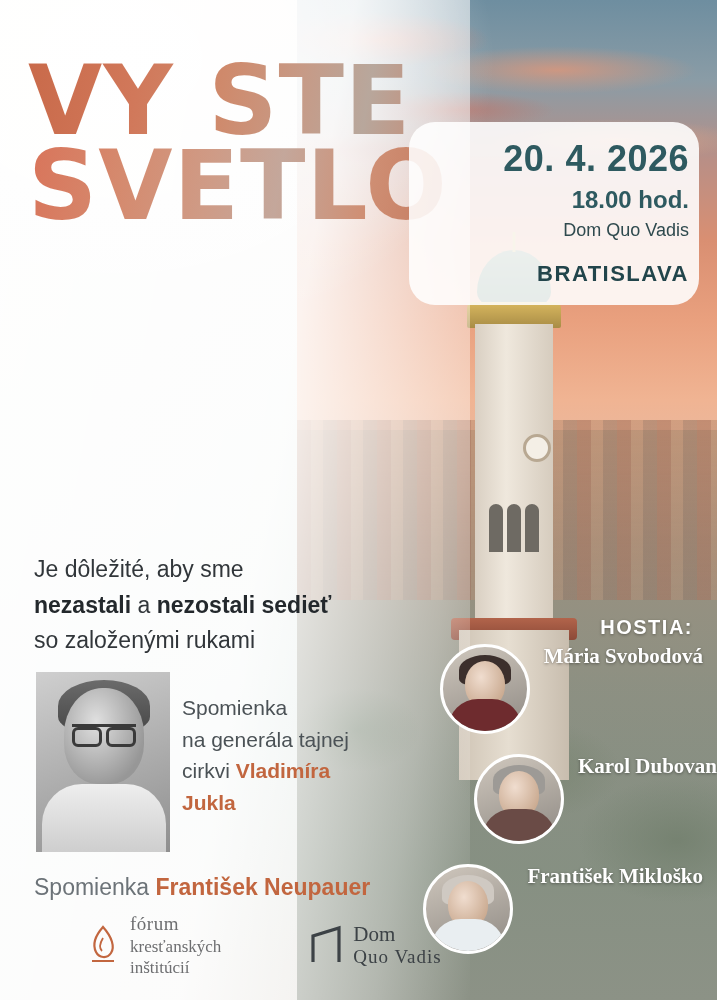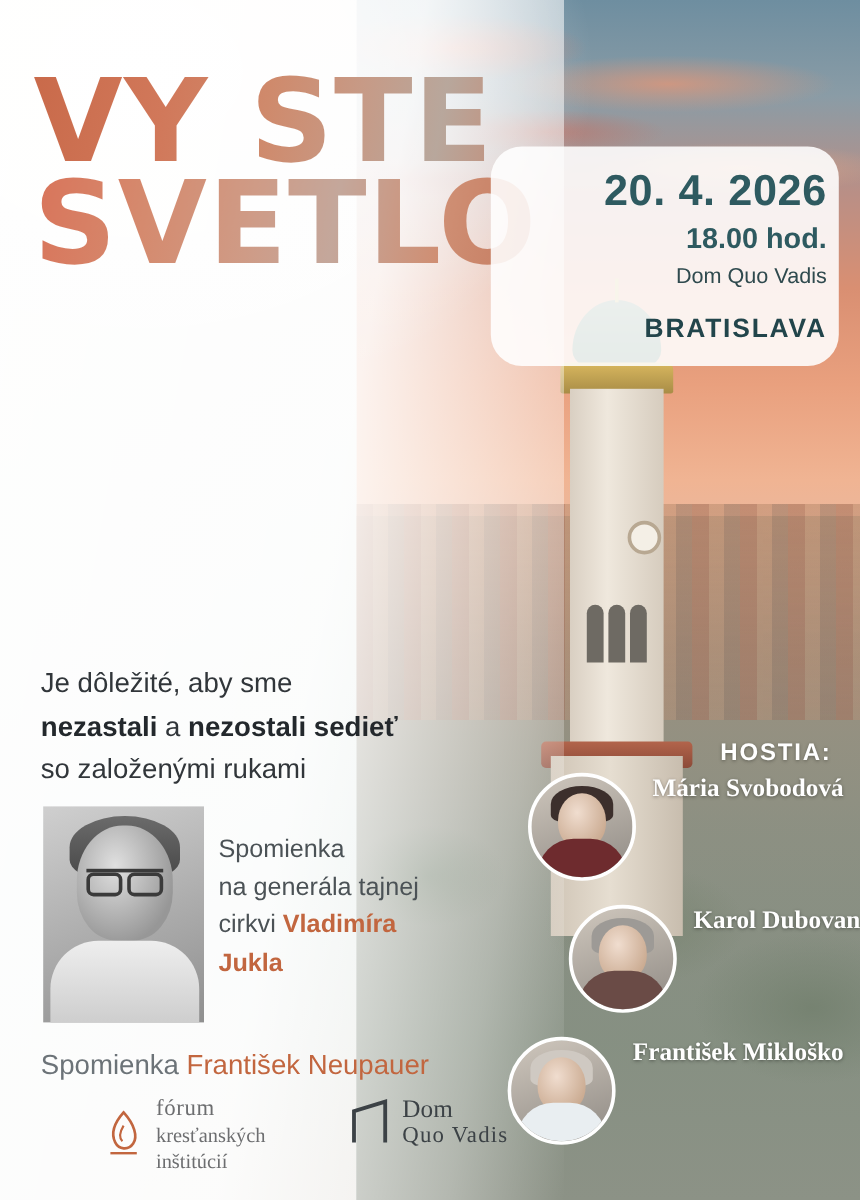--- a/index.html
+++ b/index.html
@@ -209,21 +209,21 @@
   .memorial {
     position: absolute; left: 182px; top: 692px; width: 230px;
     font-size: 21px; color: #4b5256; line-height: 1.5;
   }
   .memorial b { color: #c2663f; font-weight: bold; margin-top: 28px; }
 
   .moderates {
     position: absolute; left: 34px; top: 874px;
     font-size: 23px; color: #6c7378;
   }
-  .moderates b { color: #c2663f; font-weight: normal; }
+  .moderates b { color: #c2663f; font-weight: bold; }
 
   
   .guests-title {
     position: absolute; right: 24px; top: 616px;
     font-size: 20px; font-weight: bold; color: #ffffff; letter-spacing: 1.5px;
     text-shadow: 0 1px 3px rgba(0,0,0,.35);
   }
   .guest { position: absolute; display: flex; align-items: flex-start; font-family: Liberation Serif, serif; }
   .guest .ava {
     width: 84px; height: 84px; border-radius: 50%;
@@ -248,21 +248,21 @@
     margin-left: 14px; font-size: 21px; font-weight: bold; color: #ffffff;
     text-shadow: 0 1px 3px rgba(0,0,0,.4);
     white-space: nowrap;
   }
   #guest-0 { right: 14px; top: 644px; }
   #guest-1 { right: 0; top: 754px; }
   #guest-2 { right: 14px; top: 864px; }
   #guest-0 .gname, #guest-1 .gname, #guest-2 .gname { }
 
   
-  .logos { position: absolute; left: 86px; bottom: 22px; display: flex; align-items: flex-start; gap: 70px; }
+  .logos { position: absolute; left: 86px; bottom: 22px; display: flex; align-items: center; gap: 88px; }
   .logo { display: flex; align-items: center; gap: 10px; color: #6d6e70; }
   .logo-mark { width: 34px; height: 42px; flex: 0 0 auto; }
   .logo-text { font-family: "Liberation Serif", serif; font-size: 15px; line-height: 1.25; color: #6d6e70; }
   .logo-text .big { font-size: 19px; letter-spacing: .5px; }
   .logo-text .small { font-size: 17px; }
   .qv-text { font-family: "Liberation Serif", serif; color: #3c4246; line-height: 1.15; }
   .qv-text .r1 { font-size: 21px; }
   .qv-text .r2 { font-size: 19px; letter-spacing: 1px; }
 </style>
 </head>

